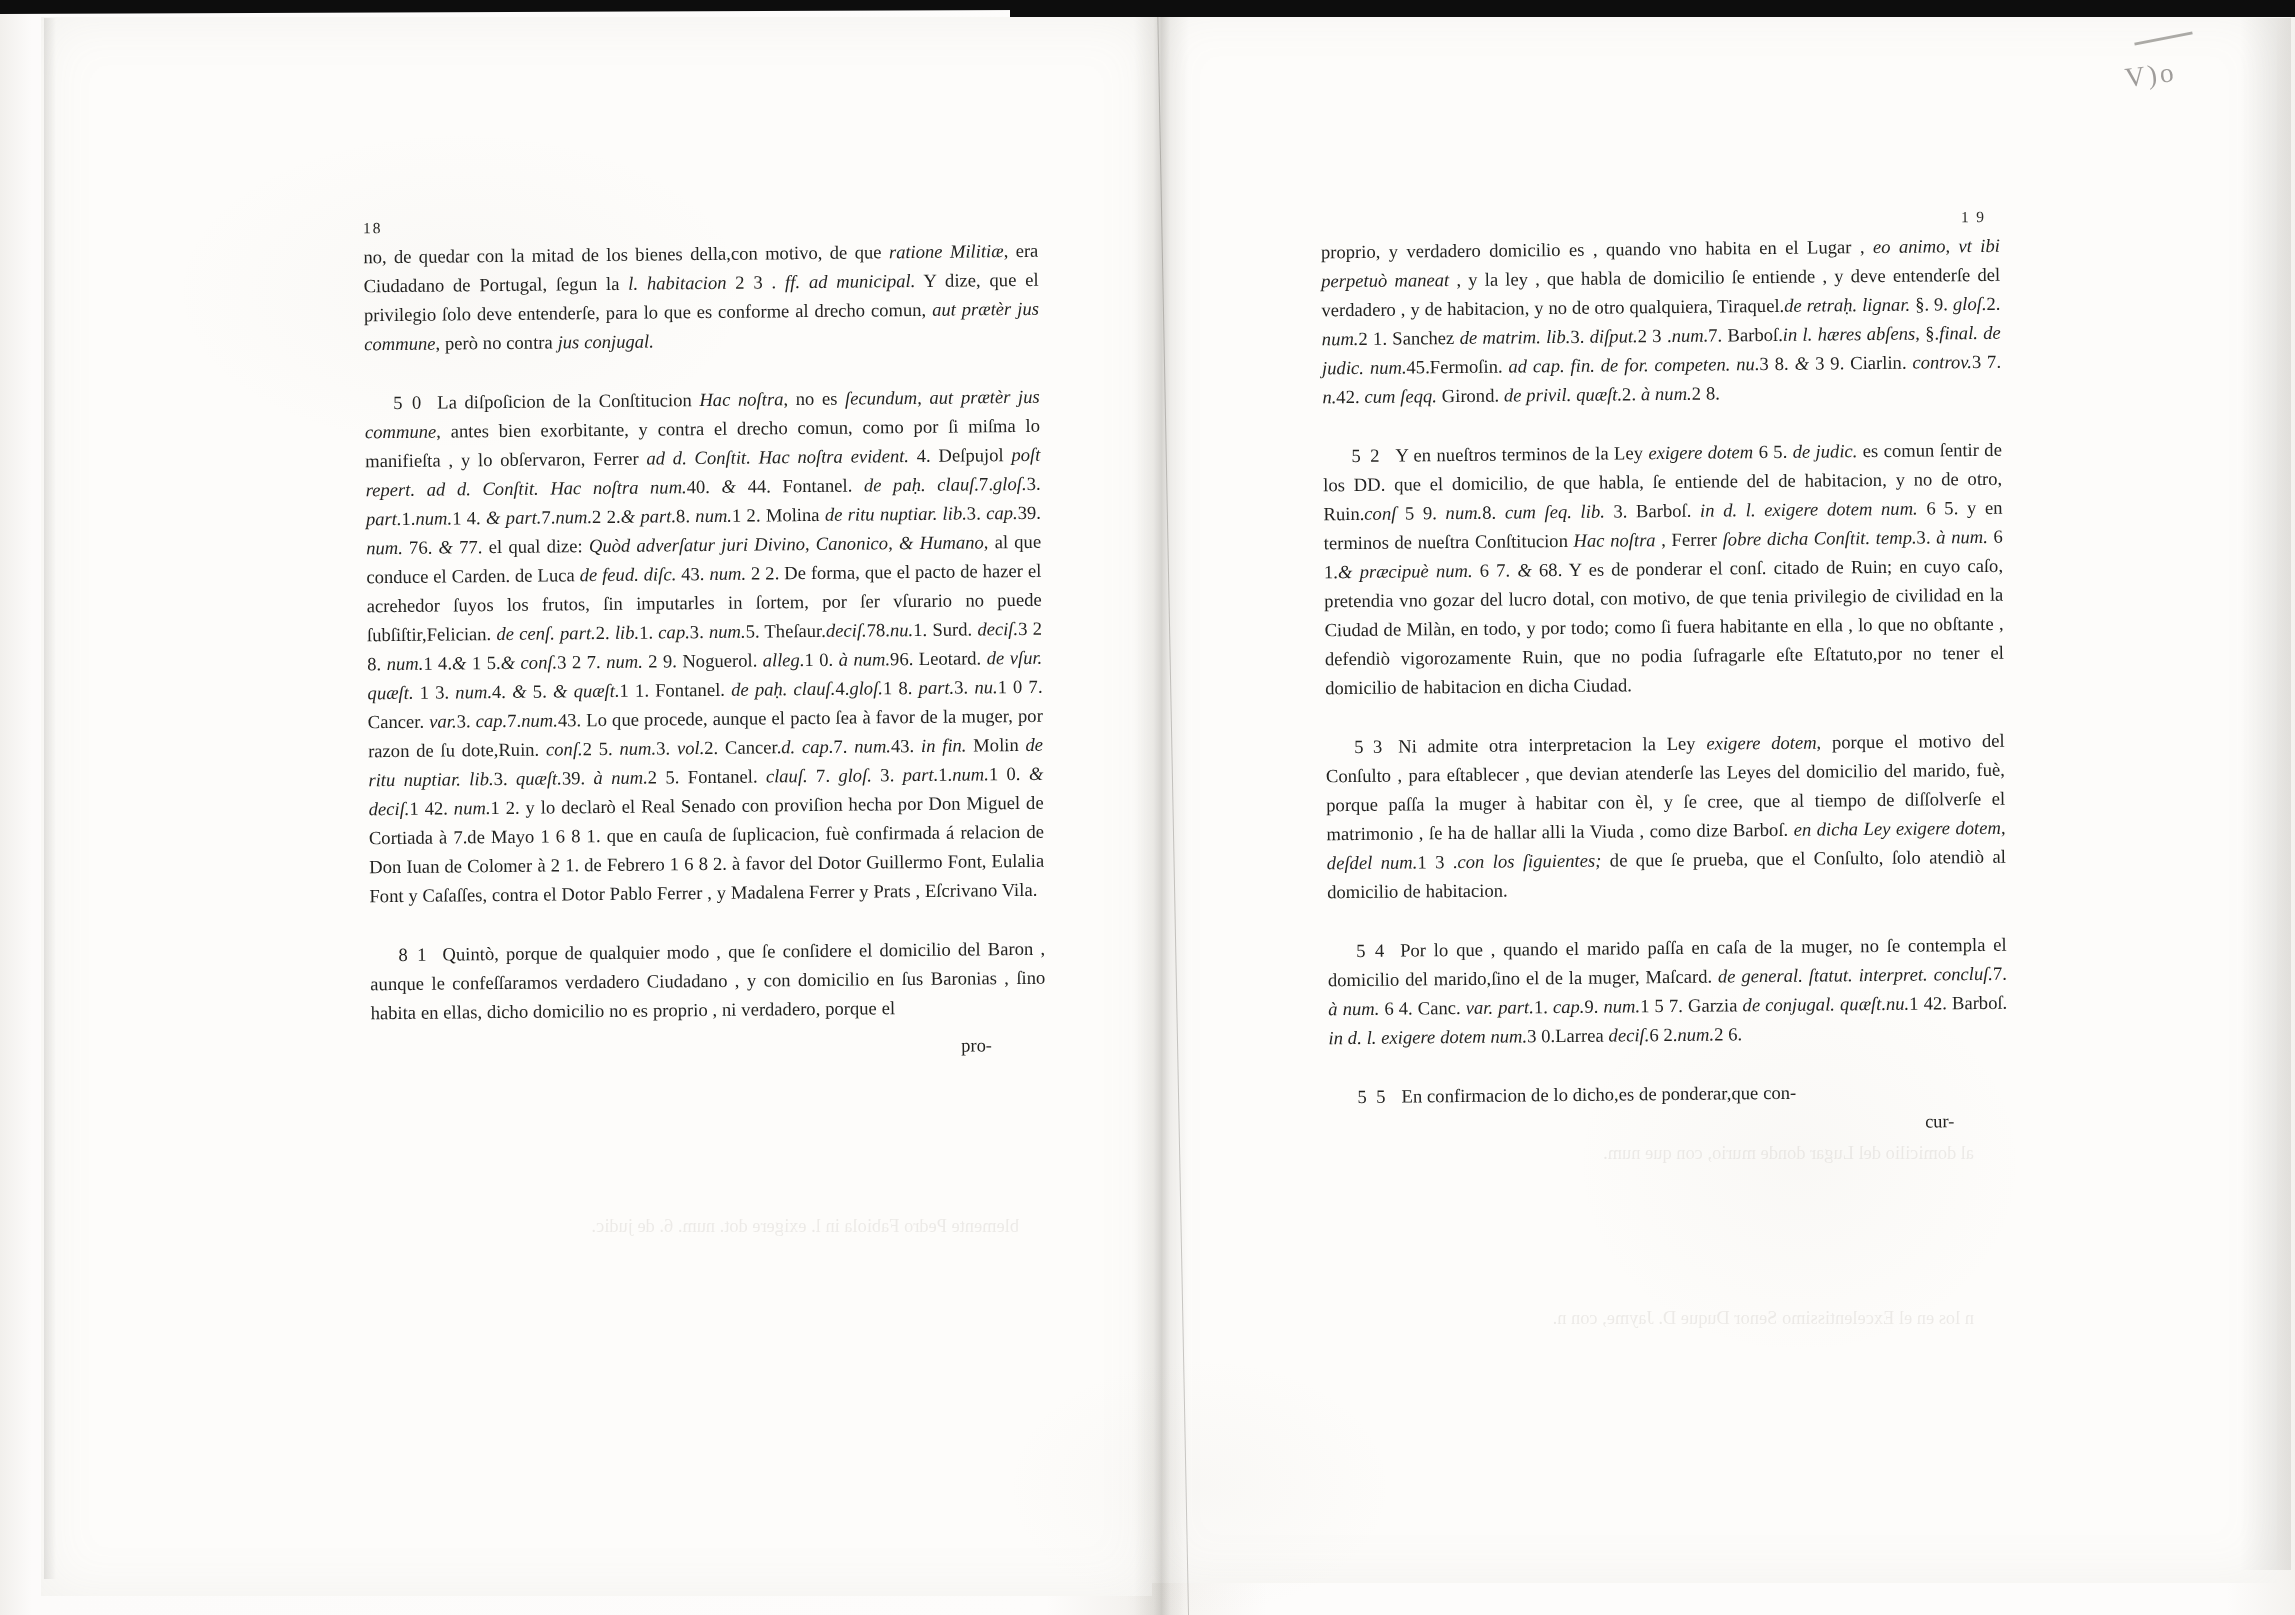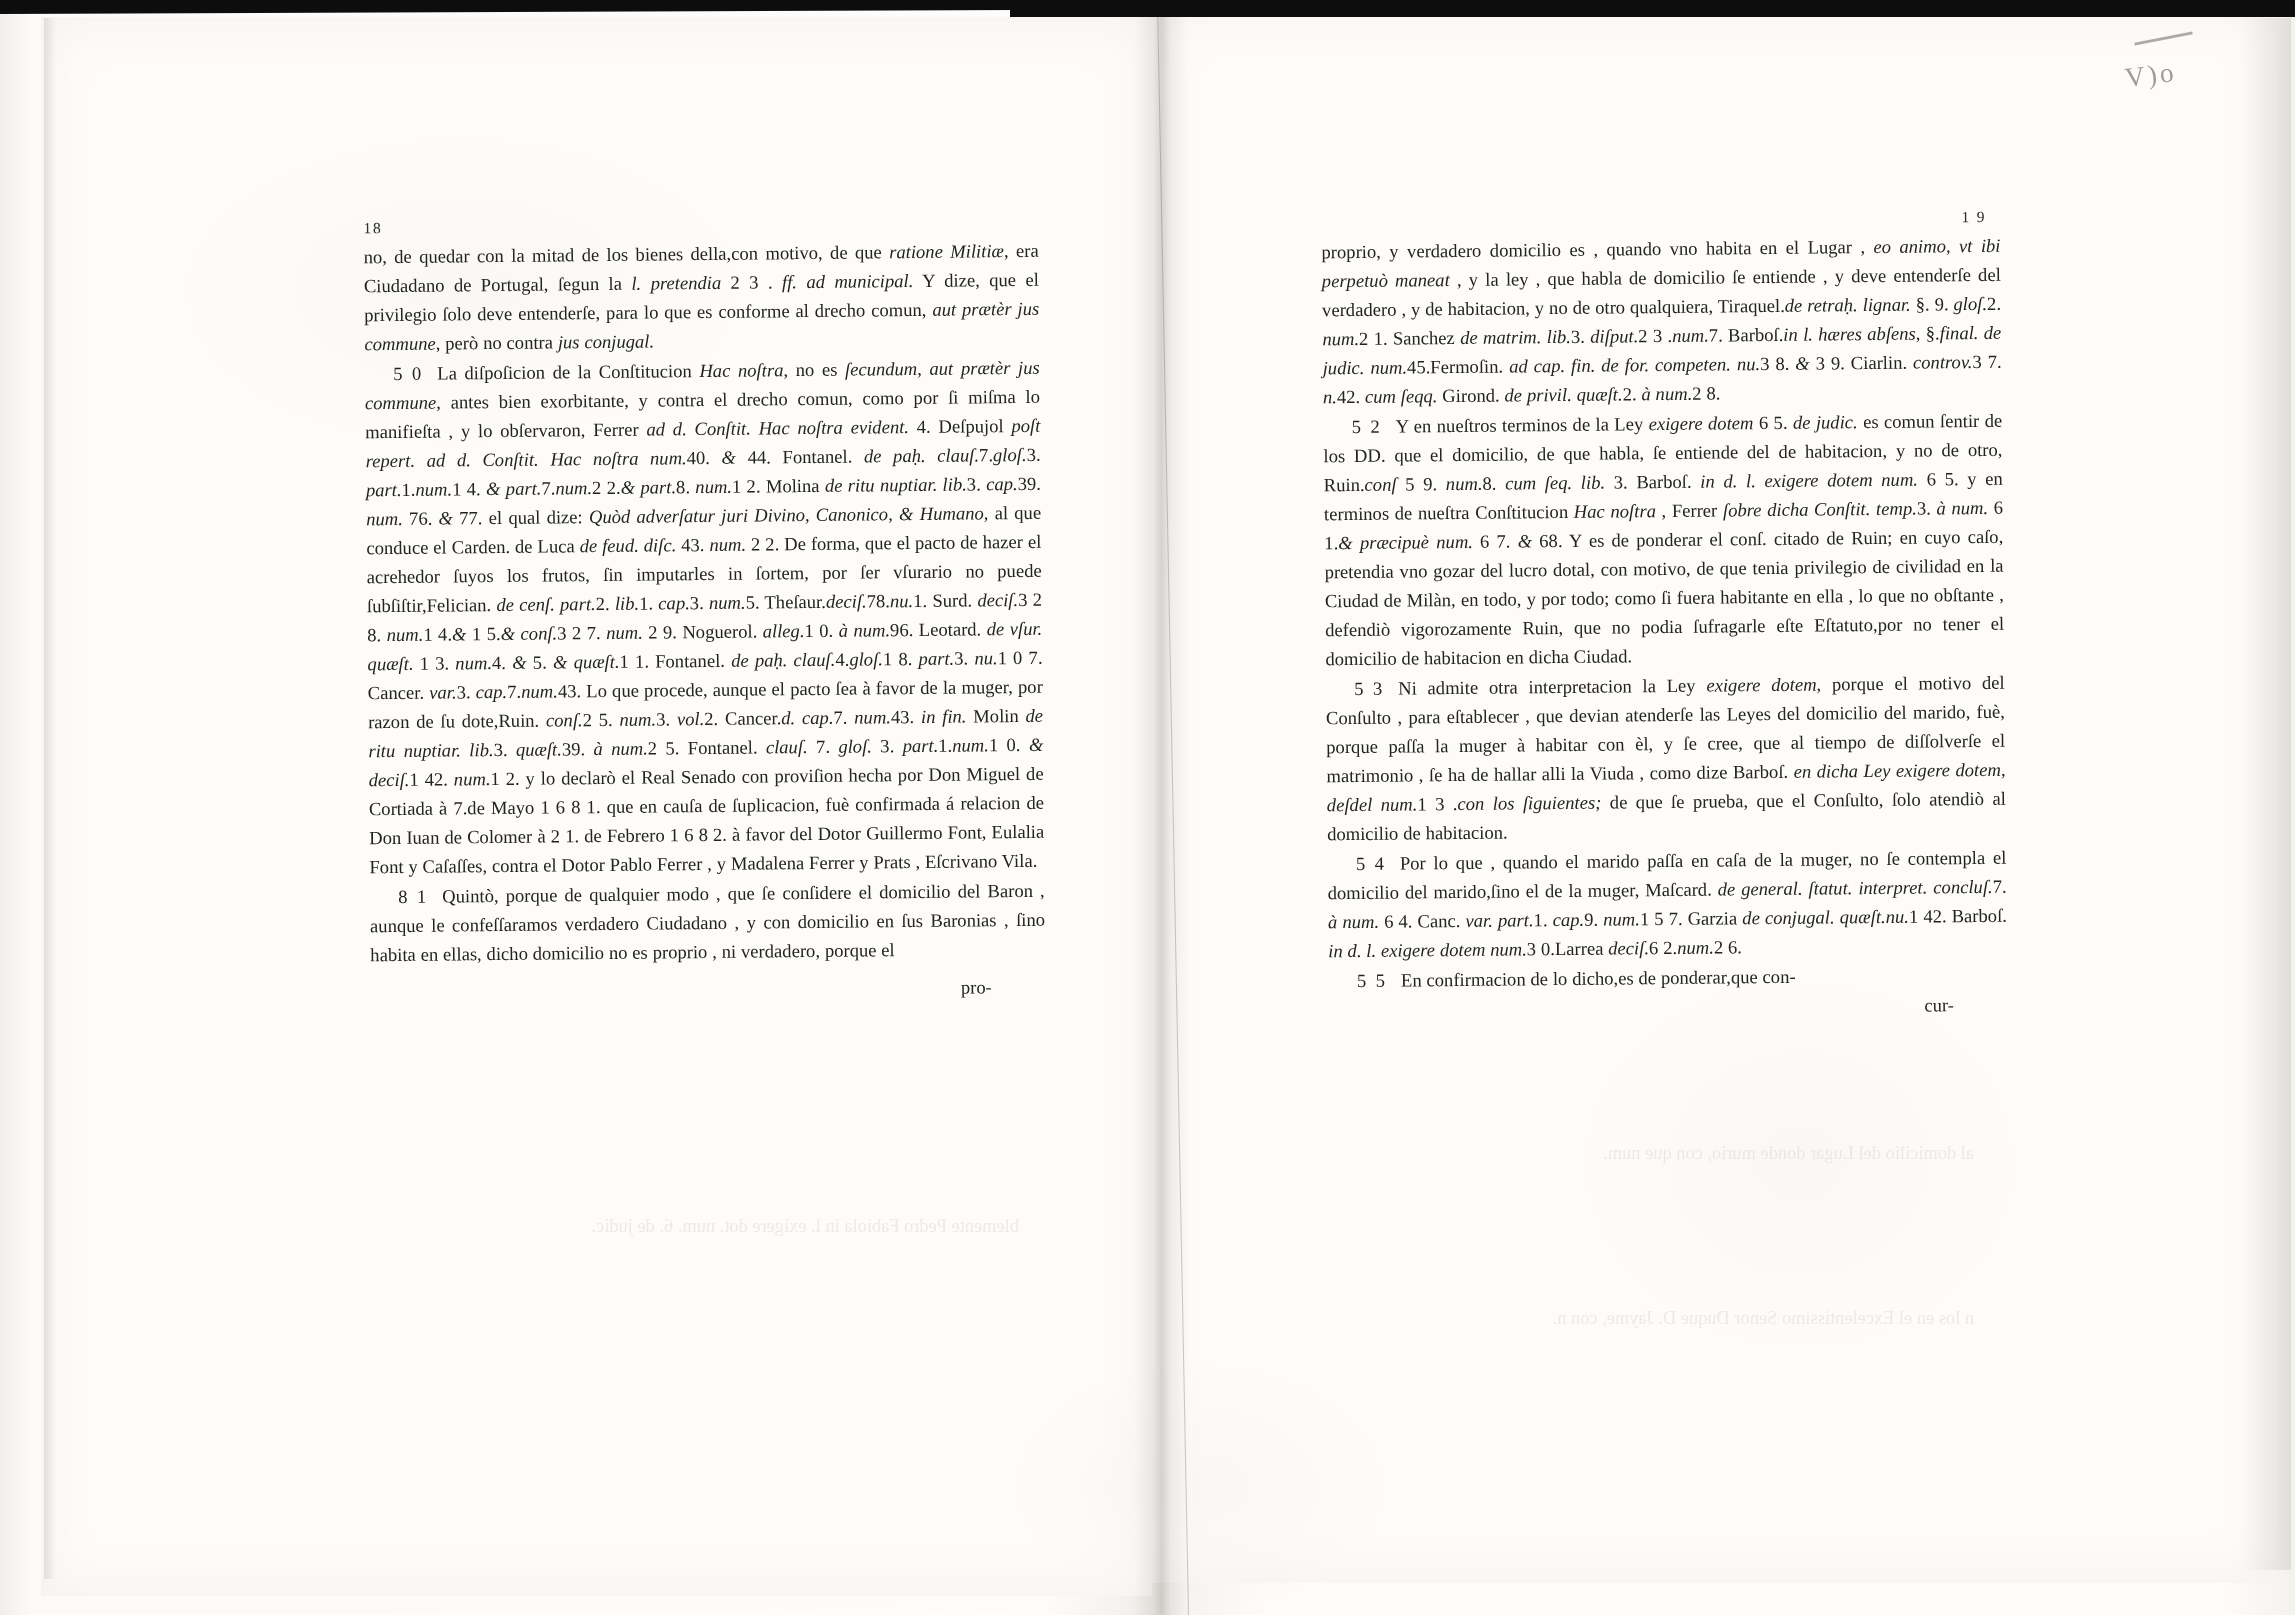--- a/index.html
+++ b/index.html
@@ -148,20 +148,21 @@
     color: #232321;
     word-spacing: 0.2px;
   }
   .para.indent { text-indent: 0; }
 
   .pnum {
     display: inline-block;
     min-width: 44px;
     letter-spacing: 2.3px;
     padding-left: 28.5px;
+    margin-top: 29px;
   }
 
   i, em { font-style: italic; }
 
   .catchword {
     font-size: 18.4px;
     text-align: right;
     padding-right: 54px;
     margin-top: 13.8px;
     color: #232321;
@@ -237,21 +238,21 @@
   <div class="gutter-line"></div>
 
   <div class="showthrough st-a">blemente Pedro Fabiola in l. exigere dot. num. 6. de judic.</div>
   <div class="showthrough st-b">al domicilio del Lugar donde murio, con que num.</div>
   <div class="showthrough st-c">n los en el Excelentissimo Senor Duque D. Jayme, con n.</div>
 
   <div class="column col-left">
 
     <div class="folio">18</div>
 
-    <p class="para">no, de quedar con la mitad de los bienes della,con motivo, de que <i>ratione Militiæ</i>, era Ciudadano de Portugal, ſegun la <i>l. pretendia</i> 2 3 . <i>ff. ad municipal.</i>  Y dize, que el privilegio ſolo deve entenderſe, para lo que es conforme al drecho comun, <i>aut prætèr jus commune</i>, però no contra <i>jus conjugal.</i></p>
+    <p class="para">no, de quedar con la mitad de los bienes della,con motivo, de que <i>ratione Militiæ</i>, era Ciudadano de Portugal, ſegun la <i>l. habitacion</i> 2 3 . <i>ff. ad municipal.</i>  Y dize, que el privilegio ſolo deve entenderſe, para lo que es conforme al drecho comun, <i>aut prætèr jus commune</i>, però no contra <i>jus conjugal.</i></p>
 
     <p class="para indent">
       <span class="pnum">5 0</span><span>La diſpoſicion de la Conſtitucion <i>Hac noſtra</i>, no es <i>ſecundum, aut prætèr jus commune</i>, antes bien exorbitante, y contra el drecho comun, como por ſi miſma lo manifieſta , y lo obſervaron, Ferrer <i>ad d. Conſtit. Hac noſtra evident.</i> 4. Deſpujol <i>poſt repert. ad d. Conſtit. Hac noſtra num.</i>40. <i>&amp;</i> 44. Fontanel. <i>de paḥ. clauſ.</i>7.<i>gloſ.</i>3. <i>part.</i>1.<i>num.</i>1 4. <i>&amp; part.</i>7.<i>num.</i>2 2.<i>&amp; part.</i>8. <i>num.</i>1 2. Molina <i>de ritu nuptiar. lib.</i>3. <i>cap.</i>39. <i>num.</i> 76. <i>&amp;</i> 77. el qual dize: <i>Quòd adverſatur juri Divino, Canonico, &amp; Humano,</i> al que conduce el Carden. de Luca <i>de feud. diſc.</i> 43. <i>num.</i> 2 2. De forma, que el pacto de hazer el acrehedor ſuyos los frutos, ſin imputarles in ſortem, por ſer vſurario no puede ſubſiſtir,Felician. <i>de cenſ. part.</i>2. <i>lib.</i>1. <i>cap.</i>3. <i>num.</i>5. Theſaur.<i>deciſ.</i>78.<i>nu.</i>1. Surd. <i>deciſ.</i>3 2 8. <i>num.</i>1 4.<i>&amp;</i> 1 5.<i>&amp; conſ.</i>3 2 7. <i>num.</i> 2 9. Noguerol. <i>alleg.</i>1 0. <i>à num.</i>96. Leotard. <i>de vſur. quæſt.</i> 1 3. <i>num.</i>4. <i>&amp;</i> 5. <i>&amp; quæſt.</i>1 1. Fontanel. <i>de paḥ. clauſ.</i>4.<i>gloſ.</i>1 8. <i>part.</i>3. <i>nu.</i>1 0 7. Cancer. <i>var.</i>3. <i>cap.</i>7.<i>num.</i>43. Lo que procede, aunque el pacto ſea à favor de la muger, por razon de ſu dote,Ruin. <i>conſ.</i>2 5. <i>num.</i>3. <i>vol.</i>2. Cancer.<i>d. cap.</i>7. <i>num.</i>43. <i>in fin.</i> Molin <i>de ritu nuptiar. lib.</i>3. <i>quæſt.</i>39. <i>à num.</i>2 5. Fontanel. <i>clauſ.</i> 7. <i>gloſ.</i> 3. <i>part.</i>1.<i>num.</i>1 0. <i>&amp; deciſ.</i>1 42. <i>num.</i>1 2. y lo declarò el Real Senado con proviſion hecha por Don Miguel de Cortiada à 7.de Mayo 1 6 8 1. que en cauſa de ſuplicacion, fuè confirmada á relacion de Don Iuan de Colomer à 2 1. de Febrero 1 6 8 2. à favor del Dotor Guillermo Font, Eulalia Font y Caſaſſes, contra el Dotor Pablo Ferrer , y Madalena Ferrer y Prats , Eſcrivano Vila.</span>
     </p>
 
     <p class="para indent">
       <span class="pnum">8 1</span><span>Quintò, porque de qualquier modo , que ſe conſidere el domicilio del Baron , aunque le confeſſaramos verdadero Ciudadano , y con domicilio en ſus Baronias , ſino habita en ellas, dicho domicilio no es proprio , ni verdadero, porque el</span>
     </p>
 
     <div class="catchword">pro-</div>

